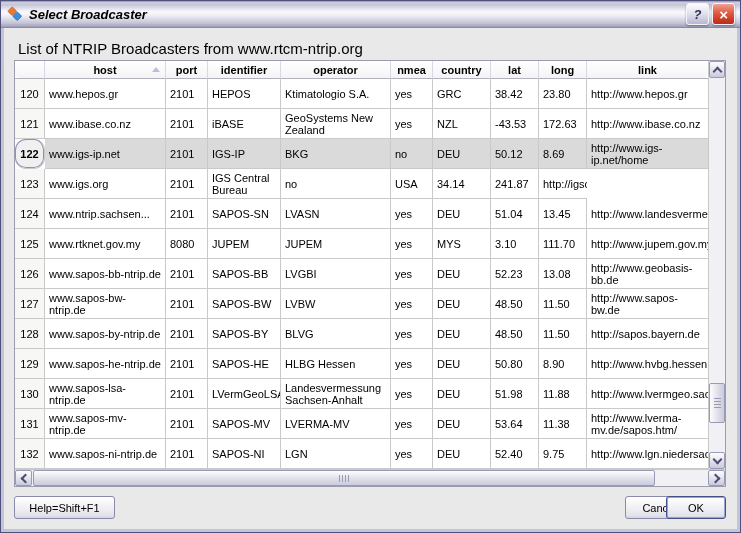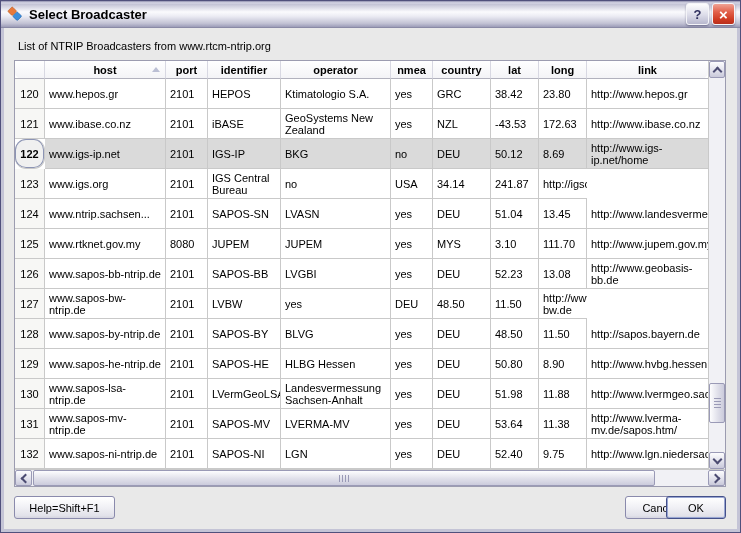--- a/index.html
+++ b/index.html
@@ -1,29 +1,29 @@
 <!DOCTYPE html>
 <html><head>
 <meta charset="utf-8">
 <style>
   html,body{margin:0;padding:0;}
   body{width:741px;height:533px;font-family:"Liberation Sans",sans-serif;background:#fff;}
   .window{position:relative;width:739px;height:531px;border:1px solid #50507C;background:#C4C4D6;overflow:hidden;}
   
   .titlebar{height:26px;display:flex;align-items:center;padding:0 5px 0 6px;
     background:linear-gradient(180deg,#8F8FAE 0%,#D6D6E5 7%,#C4C4D6 13%,#FAFAFD 42%,#ECECF4 58%,#C2C2D4 86%,#9C9CB8 100%);
-    border-bottom:1px solid #8A8AA6;}
+    border-bottom:1px solid #8A8AA6;font-style:italic;}
   .title{font-weight:bold;font-size:13px;color:#000;margin-left:6px;flex:1;white-space:nowrap;}
   .tb-btn{width:21px;height:20px;border-radius:3px;margin-left:3px;display:flex;align-items:center;justify-content:center;
     border:1px solid #F4F4F8;box-shadow:0 1px 2px rgba(40,40,80,.45);cursor:default;}
   .help-btn{background:linear-gradient(180deg,#FDFDFE 0%,#DCDCE9 55%,#B8B8CE 100%);color:#2F2F5E;font-weight:bold;font-size:13px;}
   .close-btn{background:linear-gradient(180deg,#F0A294 0%,#E2604A 40%,#CE3A22 78%,#B92F1C 100%);color:#fff;font-weight:bold;font-size:15px;line-height:15px;}
   
   .content{position:absolute;left:3px;right:3px;top:27px;bottom:3px;background:#E9E9E9;}
-  .label{position:absolute;left:14px;top:12px;font-size:11px;color:#000;}
+  .label{position:absolute;left:14px;top:12px;font-size:15px;color:#000;}
   
   .tablewrap{position:absolute;left:10px;top:32px;width:710px;border:1px solid #9C9CB0;background:#fff;}
   .tmain{display:flex;height:408px;}
   .cols{width:693px;overflow:hidden;}
   .thead,.tr{display:grid;grid-template-columns:30px 121px 42px 73px 110px 42px 58px 48px 48px 1fr;box-sizing:border-box;}
   .thead{height:18px;background:linear-gradient(180deg,#FFFFFF,#F3F3F6);border-radius:7px;}
   .th{position:relative;font-weight:bold;font-size:11px;display:flex;align-items:center;justify-content:center;
     border-right:1px solid #D8D8E2;border-bottom:1px solid #B2B2BE;box-sizing:border-box;white-space:nowrap;overflow:hidden;}
   .sortarrow{position:absolute;right:5px;top:6px;width:0;height:0;border-left:4px solid transparent;border-right:4px solid transparent;border-bottom:5px solid #BBBFD4;}
   .tr{height:30px;}
@@ -181,20 +181,21 @@
                 <div class="td">yes</div>
                 <div class="td">DEU</div>
                 <div class="td">52.23</div>
                 <div class="td">13.08</div>
                 <div class="td" style="border-right: none;">http://www.geobasis-bb.de</div>
               </div>
               <div class="tr">
                 <div class="td rowhead">127</div>
                 <div class="td">www.sapos-bw-ntrip.de</div>
                 <div class="td">2101</div>
+                <div class="td">SAPOS-BW</div>
                 <div class="td">LVBW</div>
                 <div class="td">yes</div>
                 <div class="td">DEU</div>
                 <div class="td">48.50</div>
                 <div class="td">11.50</div>
                 <div class="td" style="border-right: none;">http://www.sapos-bw.de</div>
               </div>
               <div class="tr">
                 <div class="td rowhead">128</div>
                 <div class="td">www.sapos-by-ntrip.de</div>

